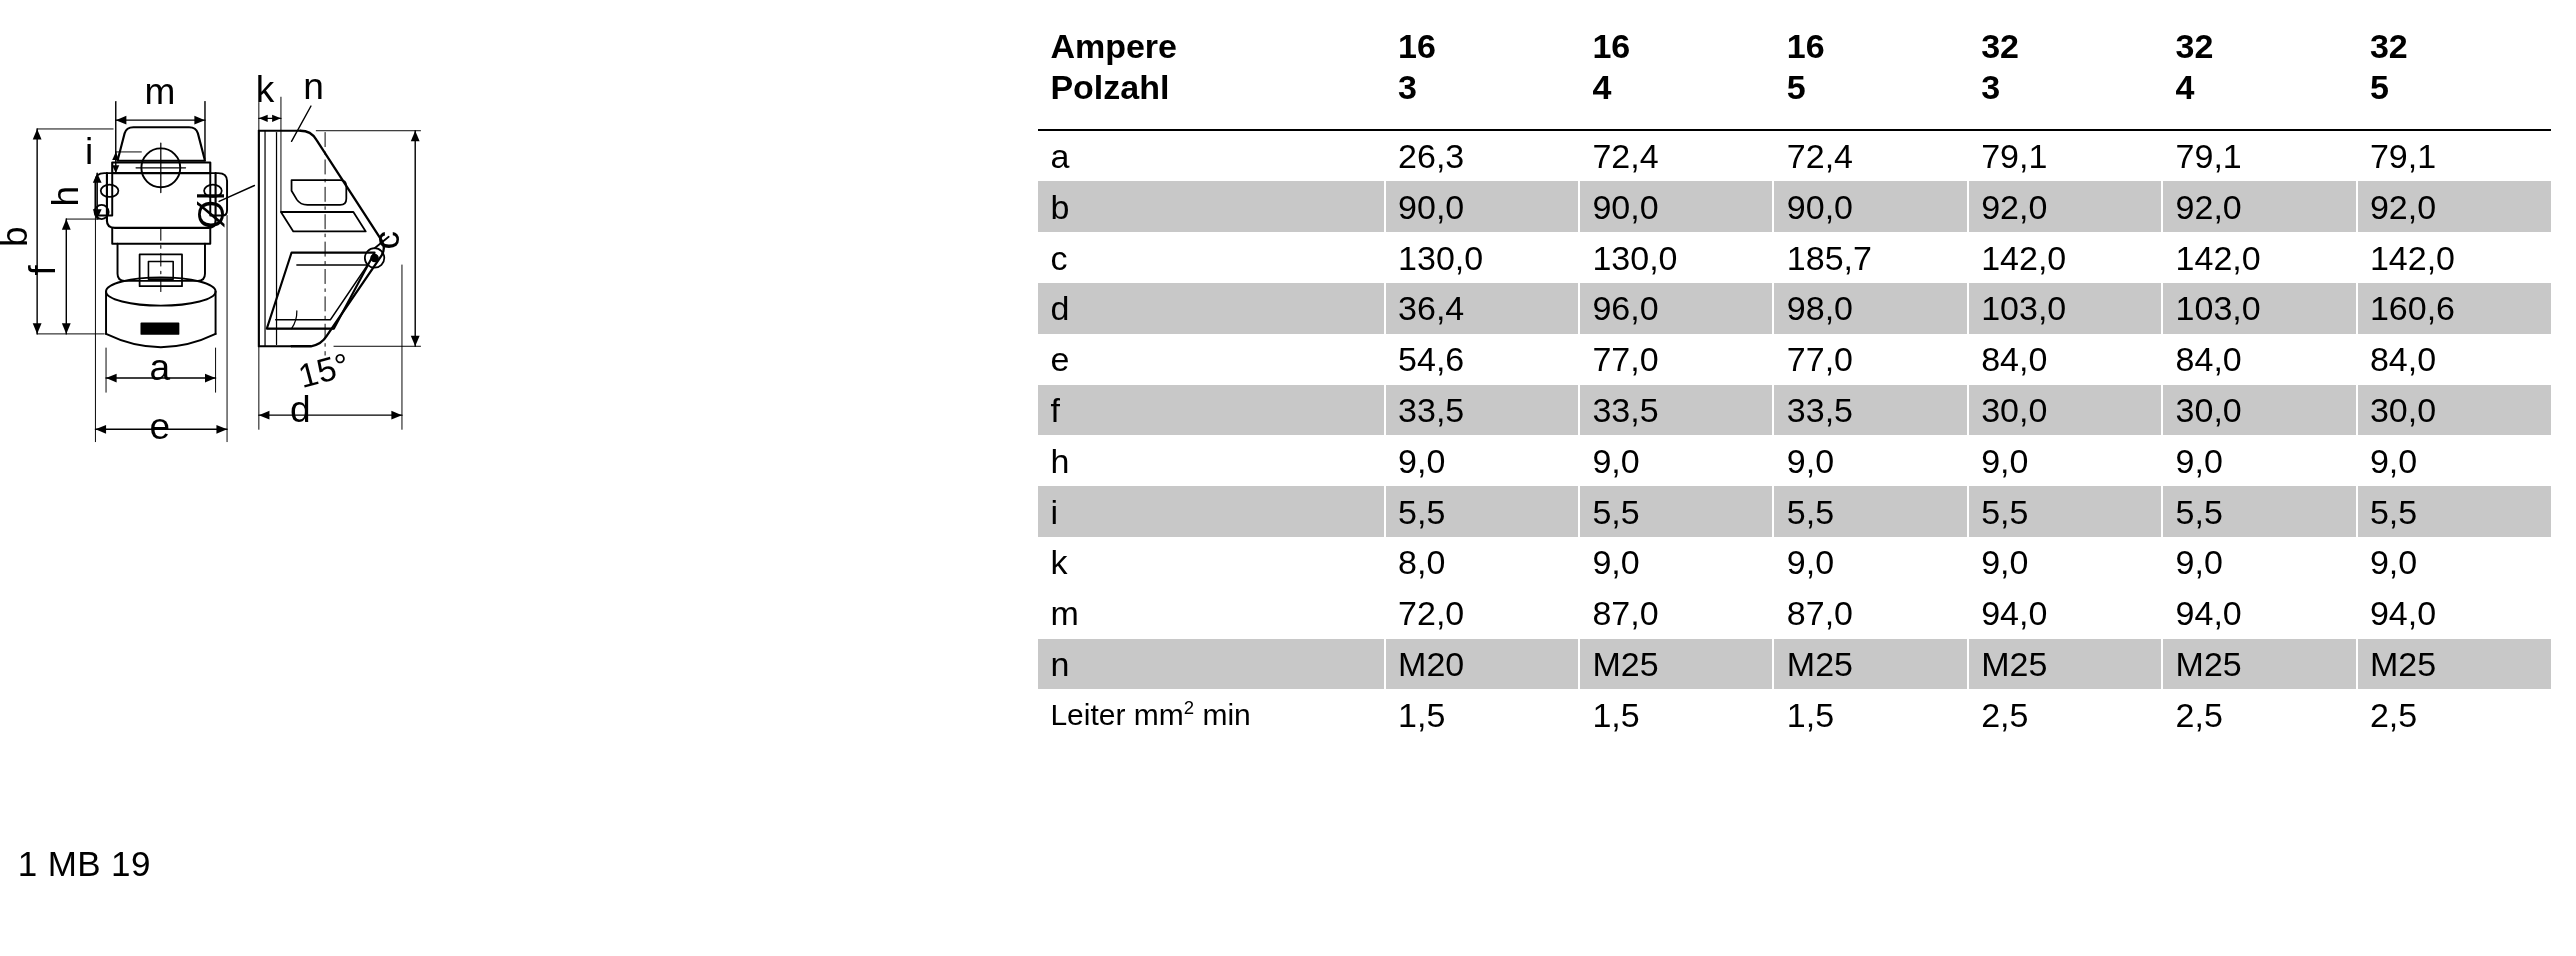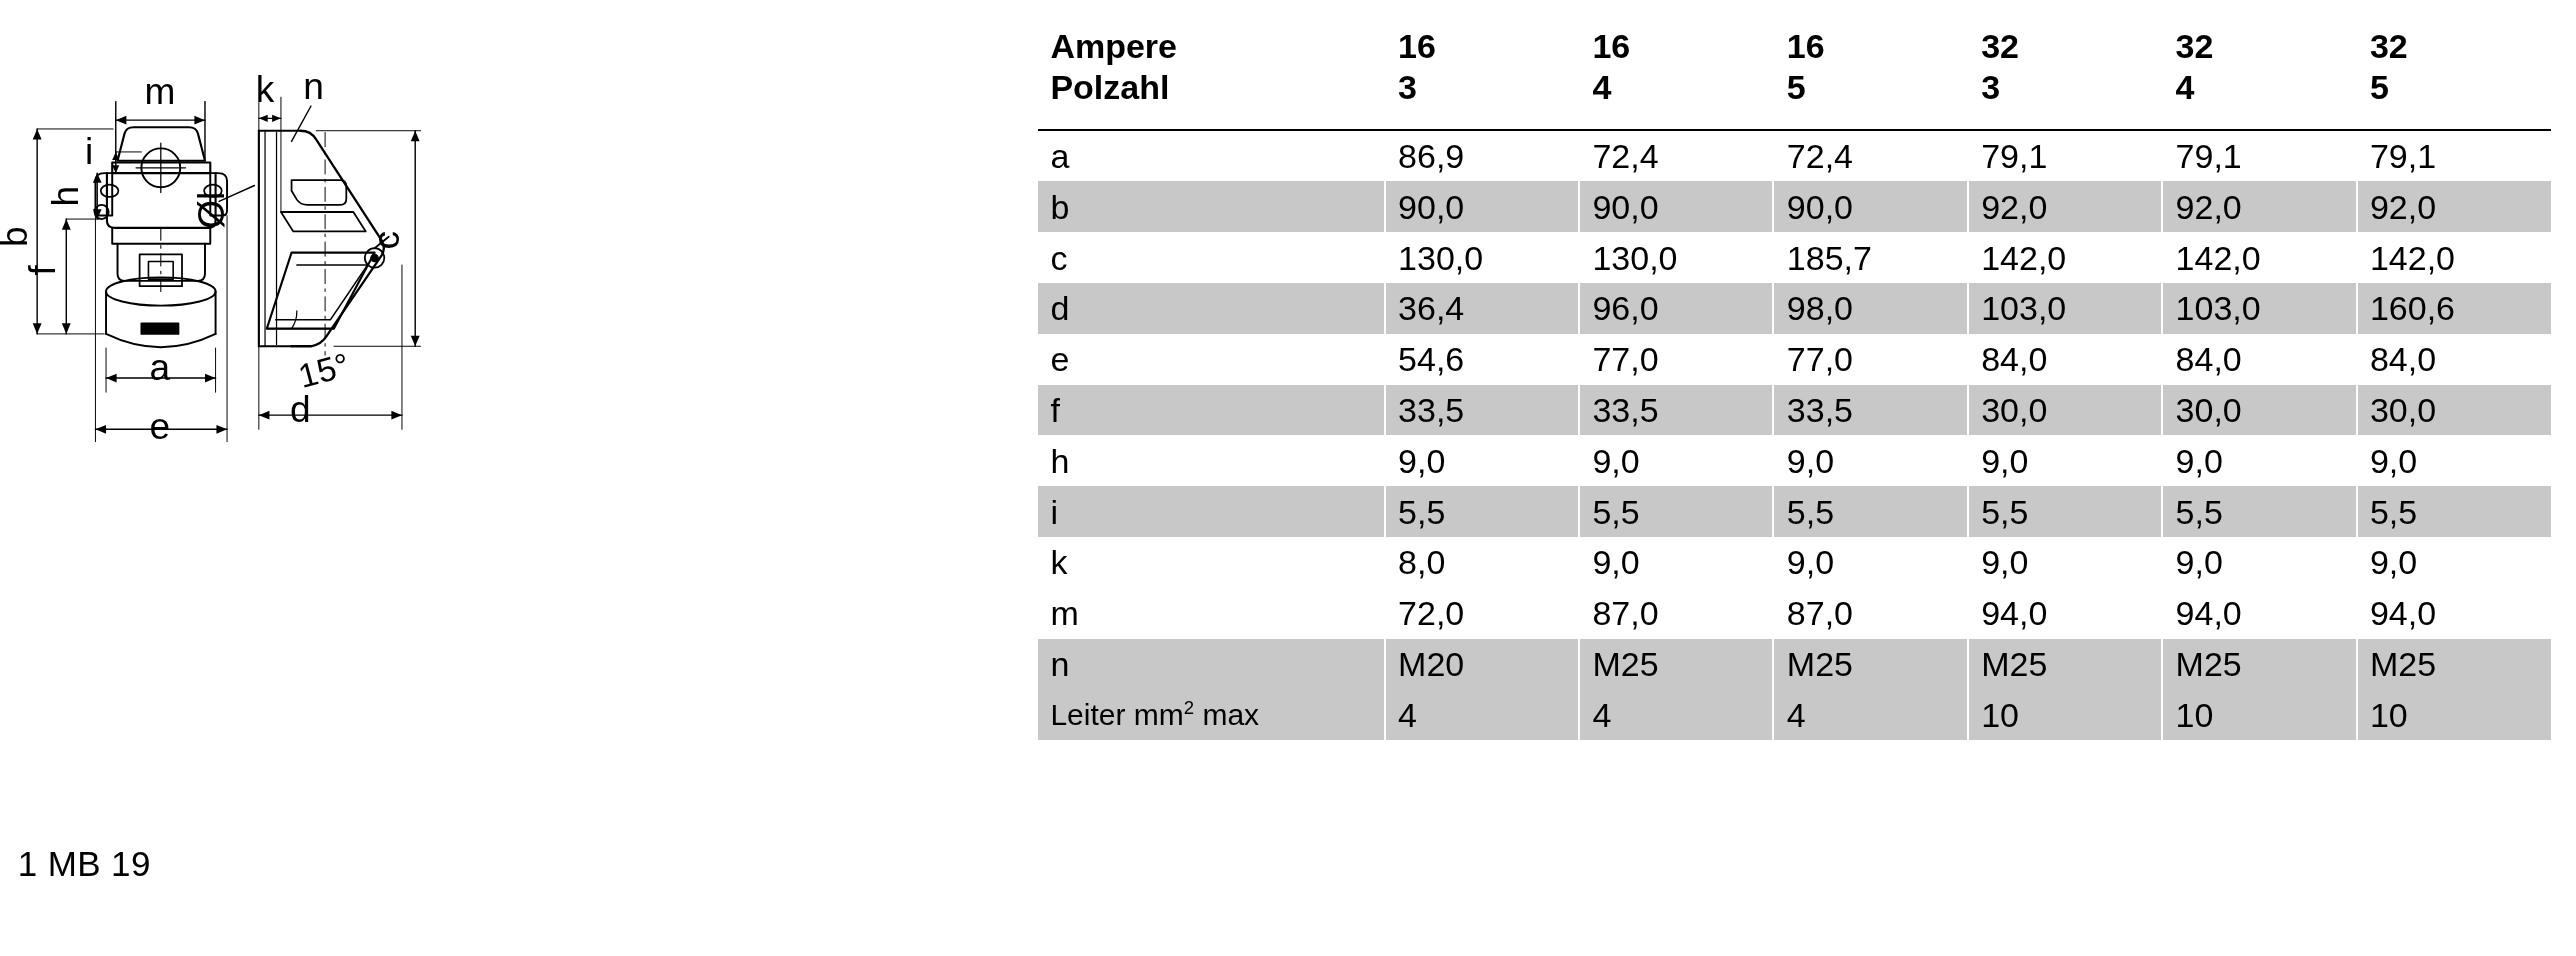--- a/index.html
+++ b/index.html
@@ -279,21 +279,21 @@
           </th>
           <th class="sep">
             <span>32</span>
             <span class="l2">5</span>
           </th>
         </tr>
       </thead>
       <tbody id="spec-body">
           <tr>
             <td class="label">a</td>
-            <td class="sep">86,9</td>
+            <td class="sep">26,3</td>
             <td class="sep">72,4</td>
             <td class="sep">72,4</td>
             <td class="sep">79,1</td>
             <td class="sep">79,1</td>
             <td class="sep">79,1</td>
           </tr>
           <tr class="shaded">
             <td class="label">b</td>
             <td class="sep">90,0</td>
             <td class="sep">90,0</td>
@@ -376,27 +376,27 @@
           </tr>
           <tr class="shaded">
             <td class="label">n</td>
             <td class="sep">M20</td>
             <td class="sep">M25</td>
             <td class="sep">M25</td>
             <td class="sep">M25</td>
             <td class="sep">M25</td>
             <td class="sep">M25</td>
           </tr>
-          <tr class="shaded">
-            <td class="label units small-label">Leiter mm<sup>2</sup> max</td>
-            <td class="sep">4</td>
-            <td class="sep">4</td>
-            <td class="sep">4</td>
-            <td class="sep">10</td>
-            <td class="sep">10</td>
-            <td class="sep">10</td>
+          <tr>
+            <td class="label units small-label">Leiter mm<sup>2</sup> min</td>
+            <td class="sep">1,5</td>
+            <td class="sep">1,5</td>
+            <td class="sep">1,5</td>
+            <td class="sep">2,5</td>
+            <td class="sep">2,5</td>
+            <td class="sep">2,5</td>
           </tr>
         </tbody>
     </table>
   </div>
 
 </div>
 
 
 </body></html>

